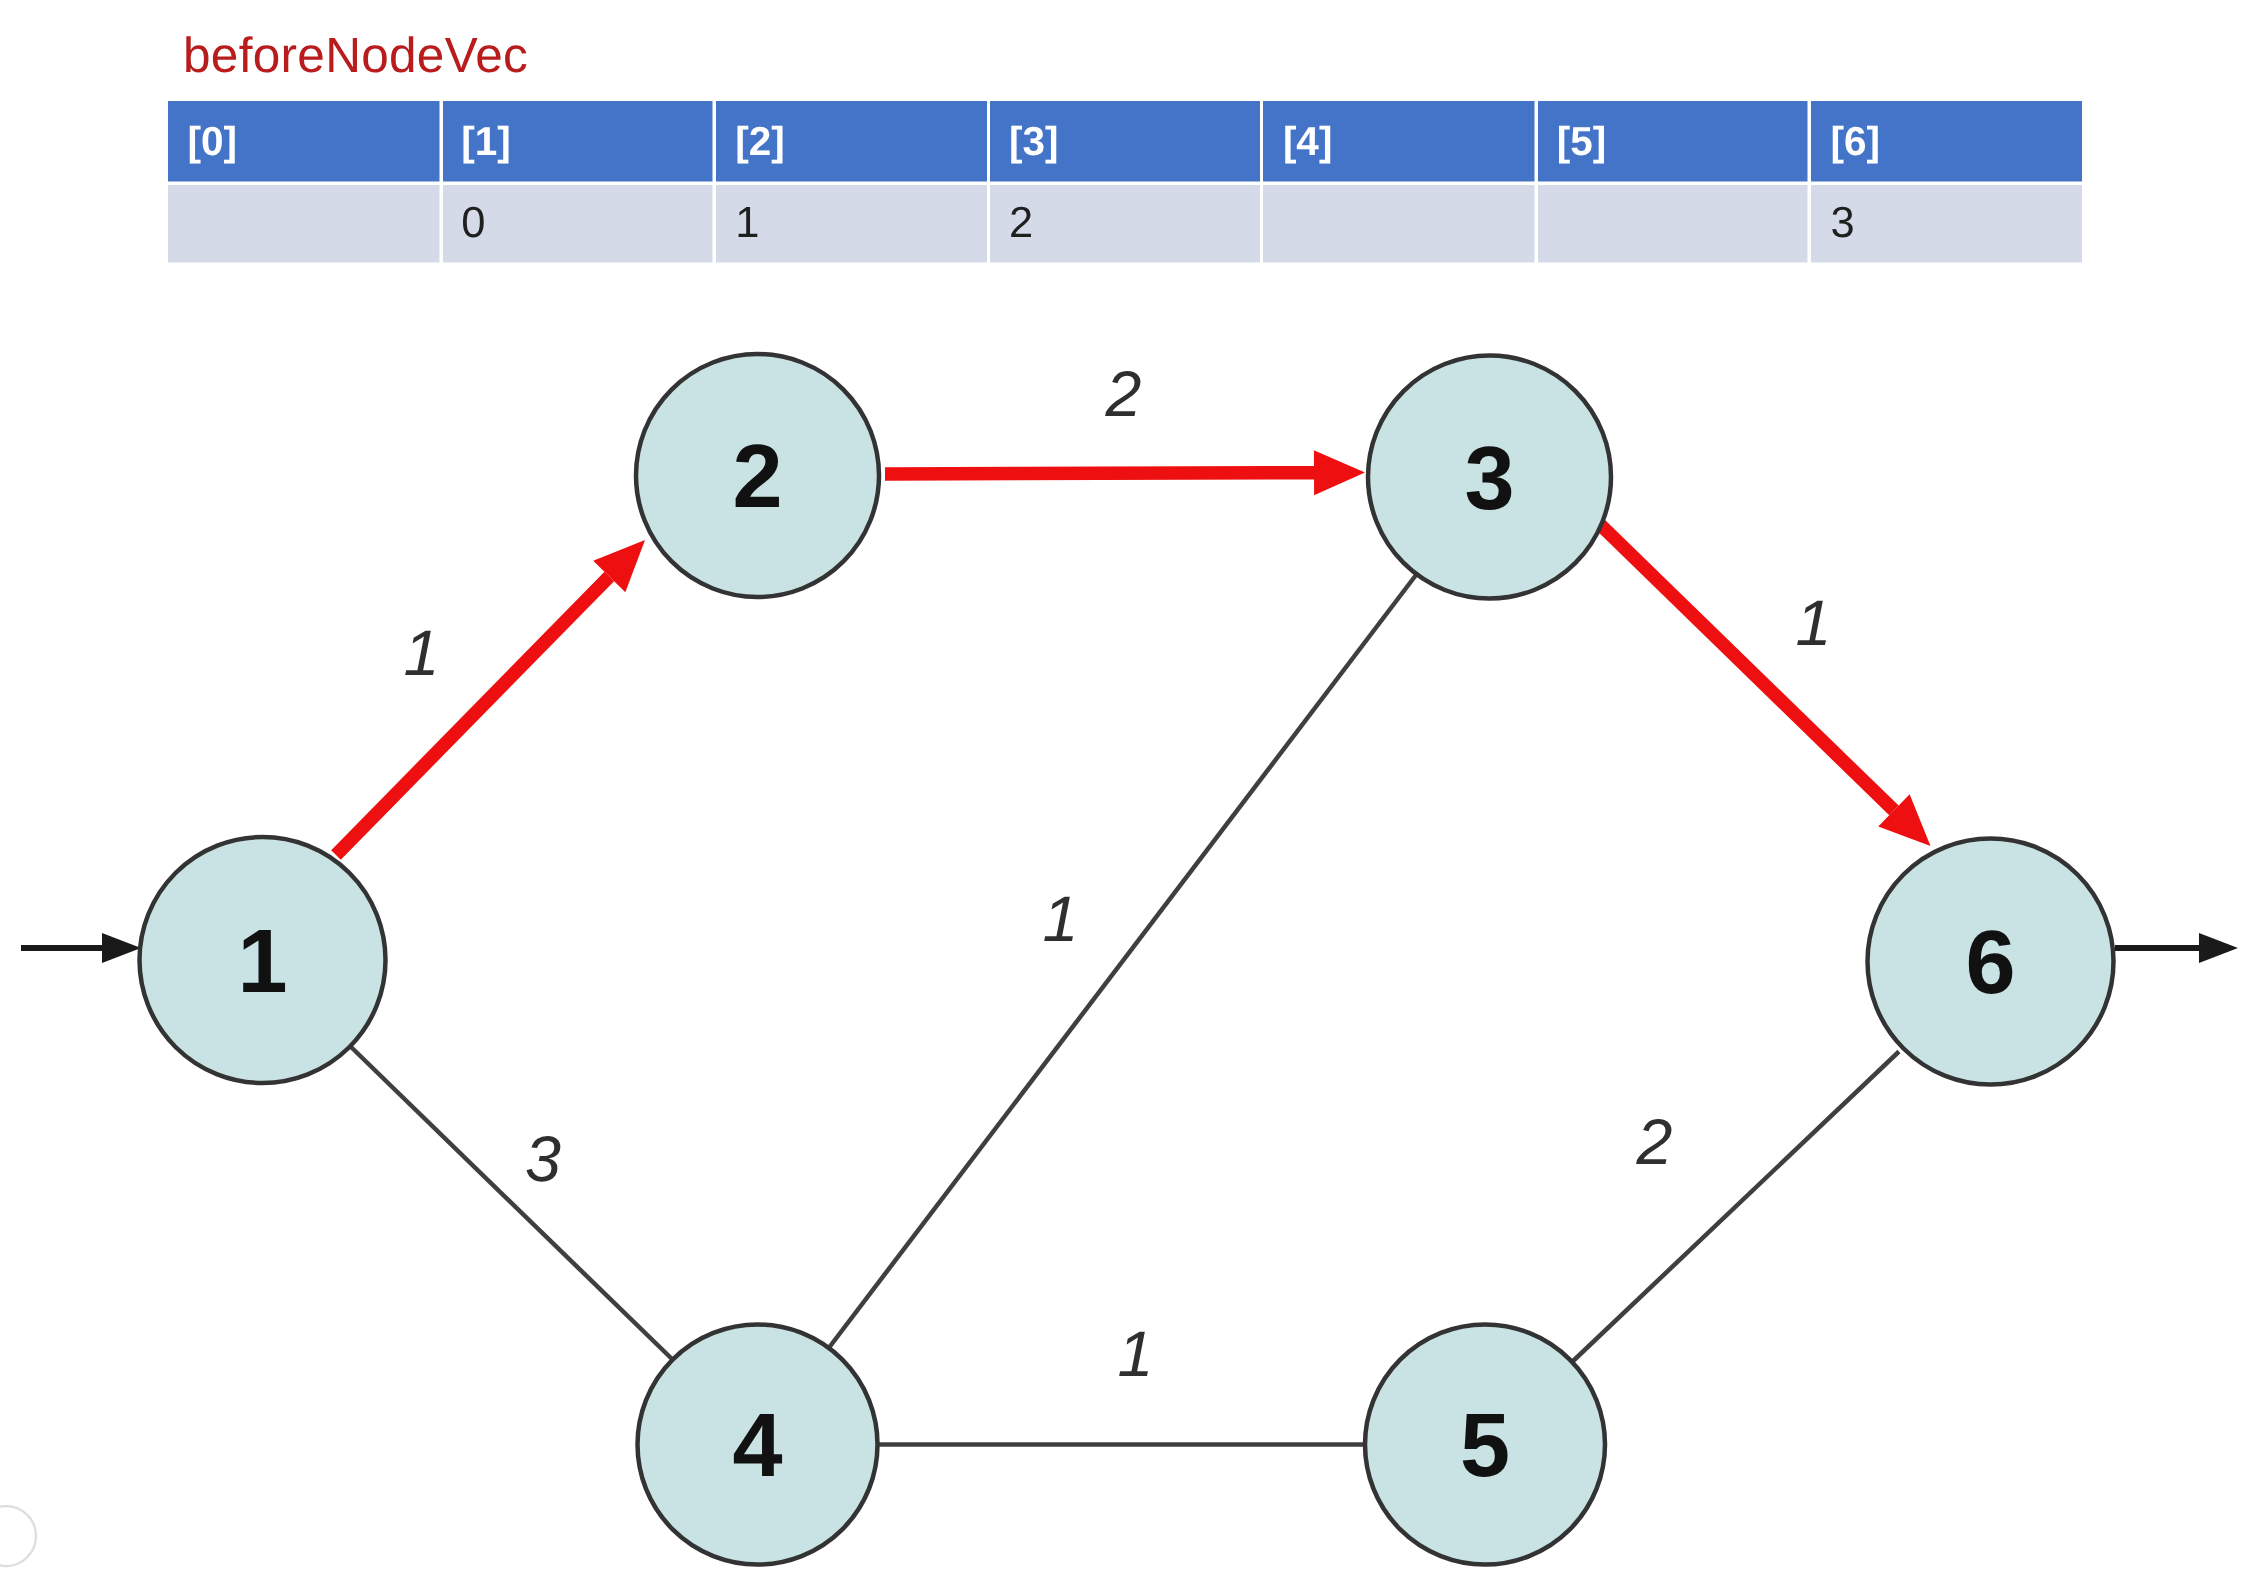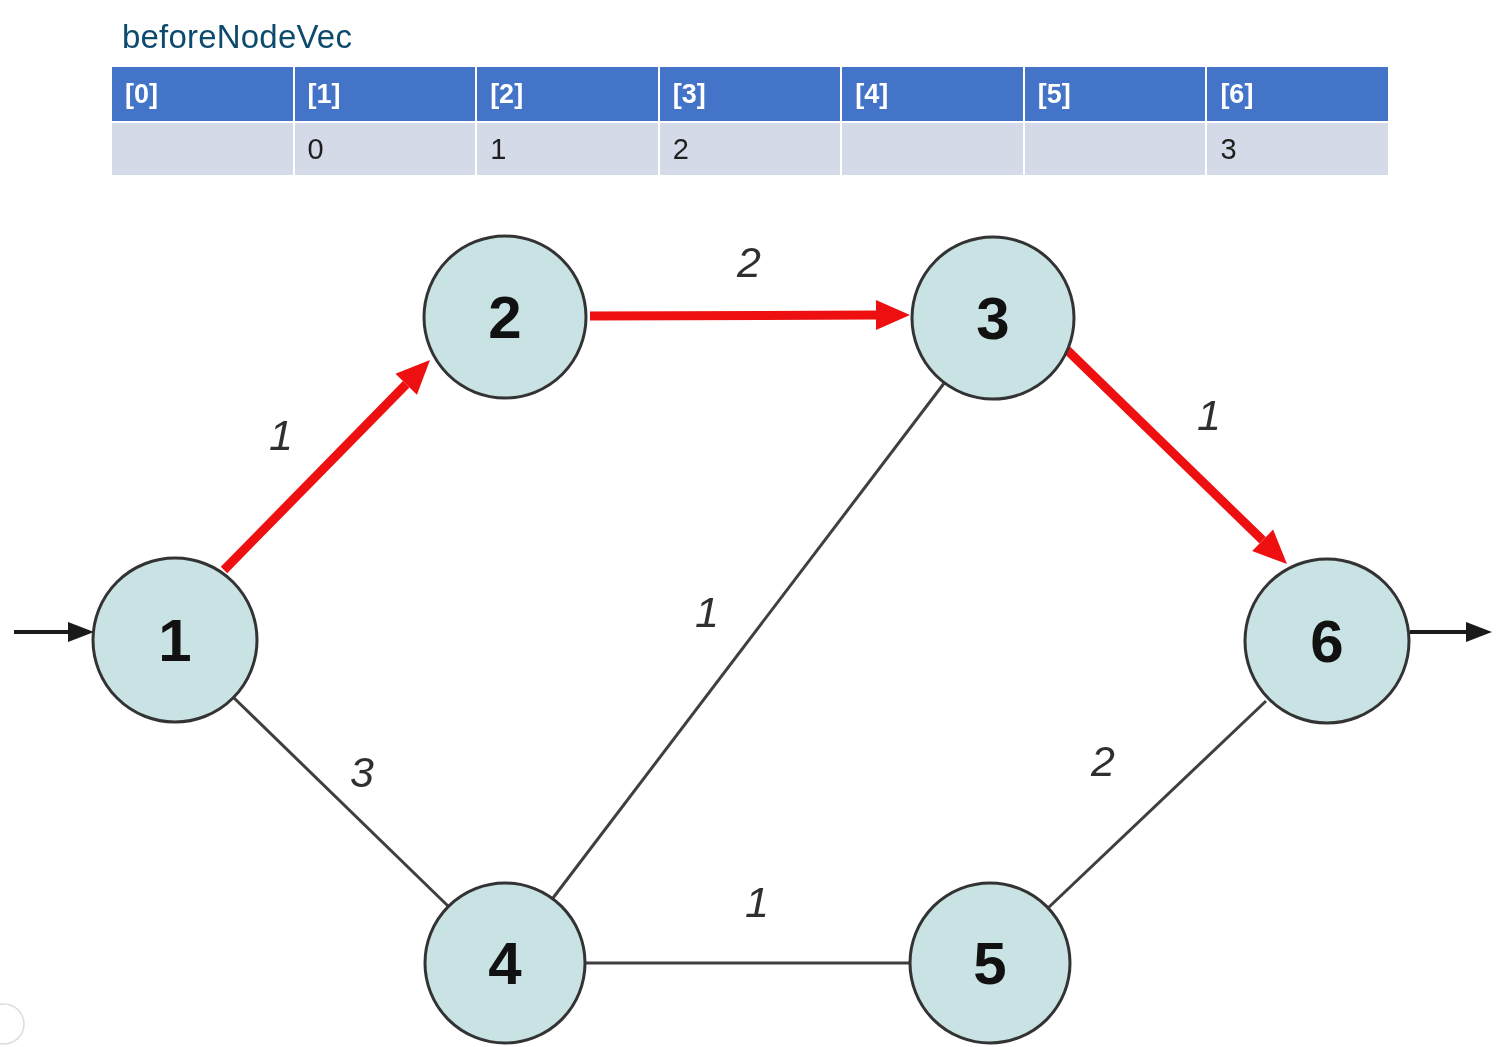--- a/index.html
+++ b/index.html
@@ -13,21 +13,21 @@
     background: #ffffff;
     overflow: hidden;
   }
 
   .title {
     position: absolute;
     left: 122px;
     top: 18px;
     font-size: 33px;
     font-weight: 400;
-    color: #0c4a6e;
+    color: #b91c1c;
     letter-spacing: 0.2px;
   }
 
   table.vec-table {
     position: absolute;
     left: 110px;
     top: 65px;
     width: 1280px;
     border-collapse: collapse;
     table-layout: fixed;

